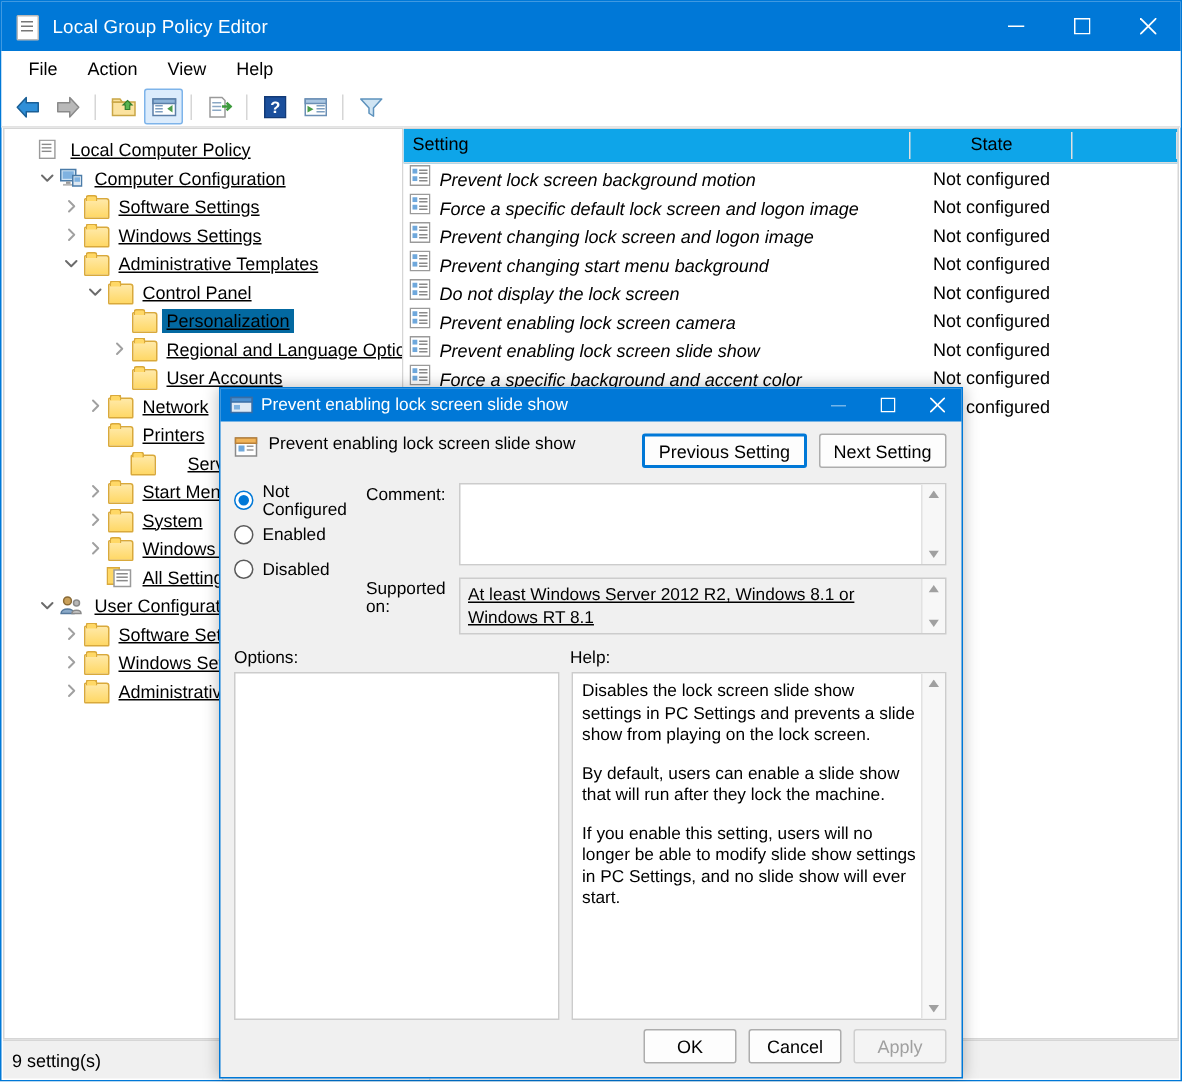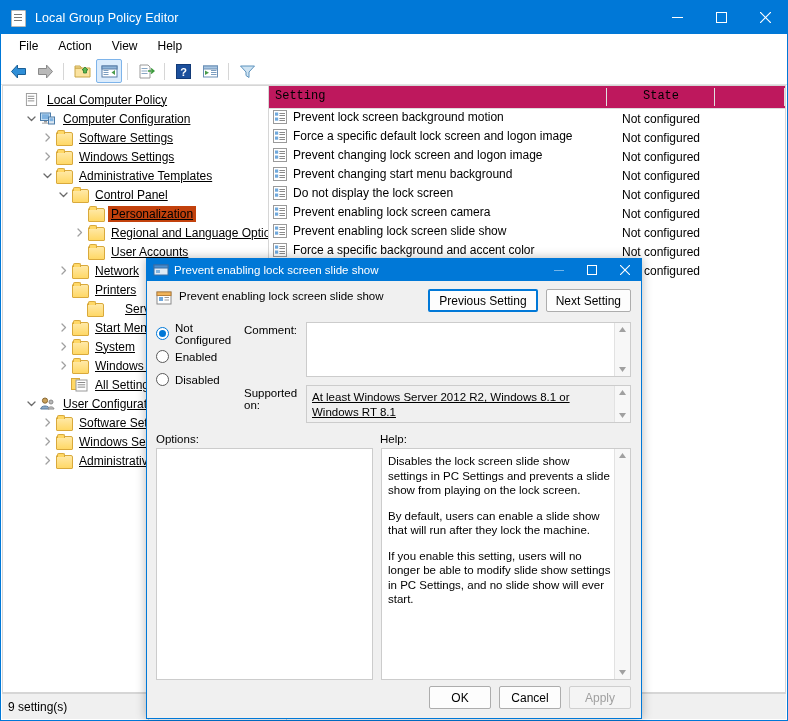--- a/index.html
+++ b/index.html
@@ -30,38 +30,38 @@
 
   
   .content{position:absolute;left:1px;top:84px;right:1px;bottom:27px;display:flex;}
   .treepane{width:267px;background:#fff;border:1px solid #d6d6d6;box-sizing:border-box;position:relative;overflow:hidden;}
   .listpane{flex:1;background:#fff;border:1px solid #d6d6d6;border-left:none;box-sizing:border-box;position:relative;overflow:hidden;}
 
   
   .tree{padding:4px 0 0 4px;text-decoration:underline;}
   .trow{height:19px;display:flex;align-items:center;white-space:nowrap;font-size:12px;}
   .trow .lbl{padding:1px 3px;}
-  .trow.selected .lbl{background:#c2410c;}
+  .trow.selected .lbl{background:#0369a1;}
   .chev{width:16px;height:16px;display:flex;align-items:center;justify-content:center;flex:0 0 16px;}
   .chev svg{display:block;}
   .ico{width:17px;height:16px;margin-right:4px;flex:0 0 17px;position:relative;}
   .folder{width:15px;height:12px;background:linear-gradient(#ffe9a8,#ffd866);border:1px solid #d9a93b;border-radius:1px 2px 1px 1px;position:absolute;top:2px;left:1px;}
   .folder:before{content:"";position:absolute;top:-3px;left:0;width:6px;height:3px;background:#ffd866;border:1px solid #d9a93b;border-bottom:none;border-radius:2px 2px 0 0;}
   .pc-ico{position:absolute;top:1px;left:1px;width:15px;height:13px;}
   .allset{position:absolute;top:1px;left:0px;width:17px;height:14px;}
 
   
-  .lhead{height:22px;display:flex;border-bottom:1px solid #dcdcdc;background:#be185d;font-family:Liberation Mono, monospace;}
+  .lhead{height:22px;display:flex;border-bottom:1px solid #dcdcdc;background:#0ea5e9;}
   .lh{font-size:12px;padding:3px 6px;box-sizing:border-box;position:relative;}
   .lh:after{content:"";position:absolute;right:0;top:2px;bottom:2px;width:1px;background:#e0e0e0;}
   .lh-setting{width:338px;}
   .lh-state{width:108px;text-align:center;}
   .lh-cmt{flex:1;}
   .lrow{height:19px;display:flex;align-items:center;font-size:12px;}
-  .c-setting{width:338px;display:flex;align-items:flex-start;padding-left:4px;box-sizing:border-box;}
+  .c-setting{width:338px;display:flex;align-items:flex-end;padding-left:4px;box-sizing:border-box;font-style:italic;}
   .c-state{width:108px;text-align:center;box-sizing:border-box;}
   .polico{width:14px;height:14px;margin-right:6px;flex:0 0 14px;}
 
   .statusbar{position:absolute;left:1px;right:1px;bottom:1px;height:26px;background:#f0f0f0;
      border-top:1px solid #d6d6d6;display:flex;align-items:center;box-sizing:border-box;}
   .sb-cell{height:26px;display:flex;align-items:center;padding-left:6px;font-size:12px;box-sizing:border-box;}
   .sb-1{width:147px;border-right:1px solid #d6d6d6;}
   .sb-2{width:138px;border-right:1px solid #d6d6d6;}
   .sb-3{flex:1;}
 

